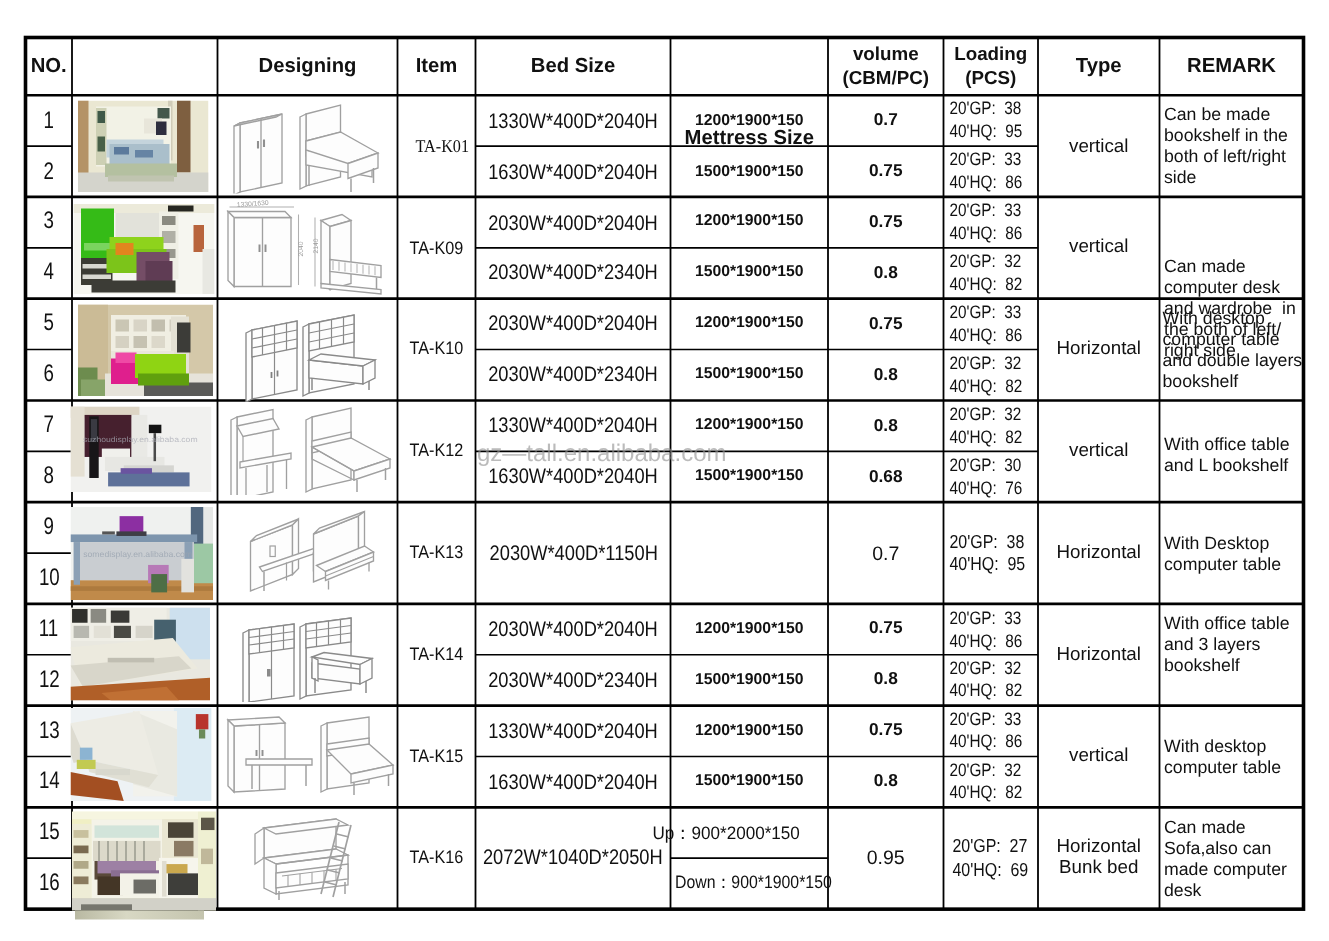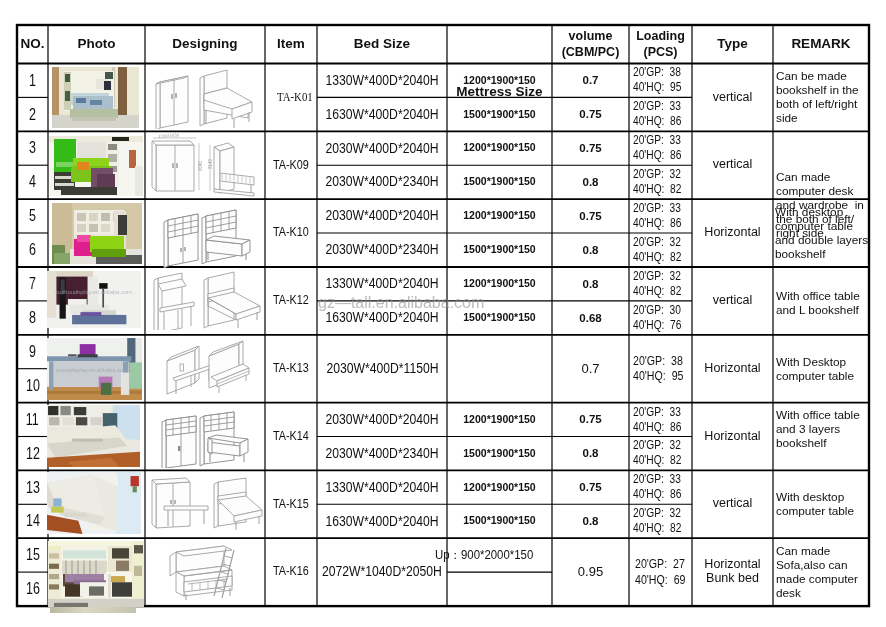--- a/index.html
+++ b/index.html
@@ -54,21 +54,20 @@
       <line x1="317" y1="436.5" x2="692" y2="436.5" stroke="#000" stroke-width="1.1"></line>
       <line x1="17" y1="504.3" x2="48" y2="504.3" stroke="#000" stroke-width="1.1"></line>
       <line x1="317" y1="504.3" x2="692" y2="504.3" stroke="#000" stroke-width="1.1"></line>
       <line x1="17" y1="368.7" x2="48" y2="368.7" stroke="#000" stroke-width="1.1"></line>
       <line x1="17" y1="572.1" x2="48" y2="572.1" stroke="#000" stroke-width="1.1"></line>
       <line x1="447" y1="572.1" x2="552" y2="572.1" stroke="#000" stroke-width="1.1"></line>
     </svg>
 
 <div class="cell hdr" style="left:17.0px;top:25.0px;width:31.0px;height:38.5px;">NO.</div>
 
-<div class="cell hdr" style="left:48.0px;top:25.0px;width:97.0px;height:38.5px;">Photo</div>
 
 <div class="cell hdr" style="left:145.0px;top:25.0px;width:120.0px;height:38.5px;">Designing</div>
 
 <div class="cell hdr" style="left:265.0px;top:25.0px;width:52.0px;height:38.5px;">Item</div>
 
 <div class="cell hdr" style="left:317.0px;top:25.0px;width:130.0px;height:38.5px;">Bed Size</div>
 
 <div class="cell hdr" style="left:447.0px;top:25.0px;width:105.0px;height:38.5px;margin-top:48px;">Mettress Size</div>
 
 <div class="cell hdr" style="left:692.0px;top:25.0px;width:81.0px;height:38.5px;">Type</div>
@@ -285,20 +284,23 @@
 
 <div class="cell met" style="left:447.0px;top:470.4px;width:105.0px;height:33.9px;">1200*1900*150</div>
 
 <div class="cell met" style="left:447.0px;top:504.3px;width:105.0px;height:33.9px;">1500*1900*150</div>
 
 
 <div class="cell met" style="left:447.0px;top:538.2px;width:91px;height:33.9px;padding-left:3px;box-sizing:border-box;justify-content:flex-end;font-size:12px;font-weight:normal;">
       <span style="display:inline-block;transform:scaleX(0.95);transform-origin:left center;white-space:nowrap;">Up：900*2000*150</span>
     </div>
 
+<div class="cell met" style="left:447.0px;top:572.1px;width:105.0px;height:33.9px;padding-left:3px;box-sizing:border-box;justify-content:flex-start;font-size:12px;font-weight:normal;">
+      <span style="display:inline-block;transform:scaleX(0.88);transform-origin:left center;white-space:nowrap;">Down：900*1900*150</span>
+    </div>
 
 <div class="cell vol" style="left:552.0px;top:63.5px;width:77.0px;height:33.9px;">0.7</div>
 
 <div class="cell vol" style="left:552.0px;top:97.4px;width:77.0px;height:33.9px;">0.75</div>
 
 <div class="cell vol" style="left:552.0px;top:131.3px;width:77.0px;height:33.9px;">0.75</div>
 
 <div class="cell vol" style="left:552.0px;top:165.2px;width:77.0px;height:33.9px;">0.8</div>
 
 <div class="cell vol" style="left:552.0px;top:199.1px;width:77.0px;height:33.9px;">0.75</div>

